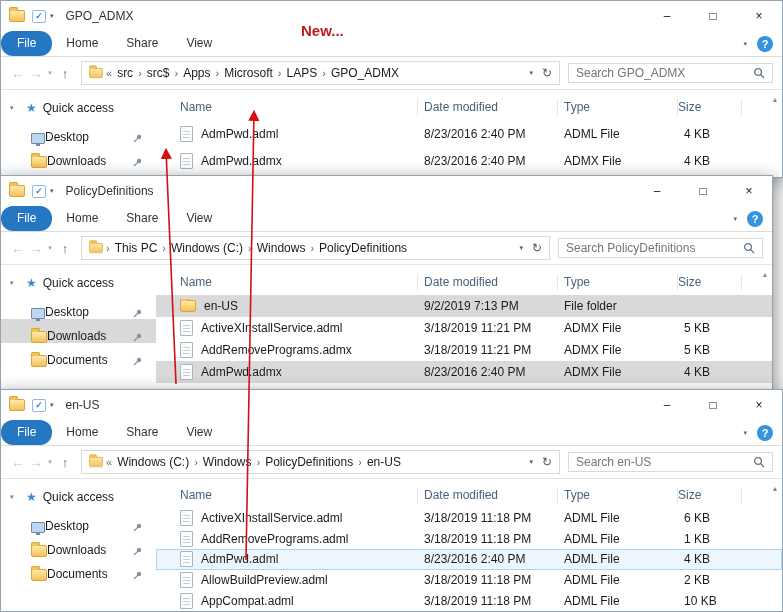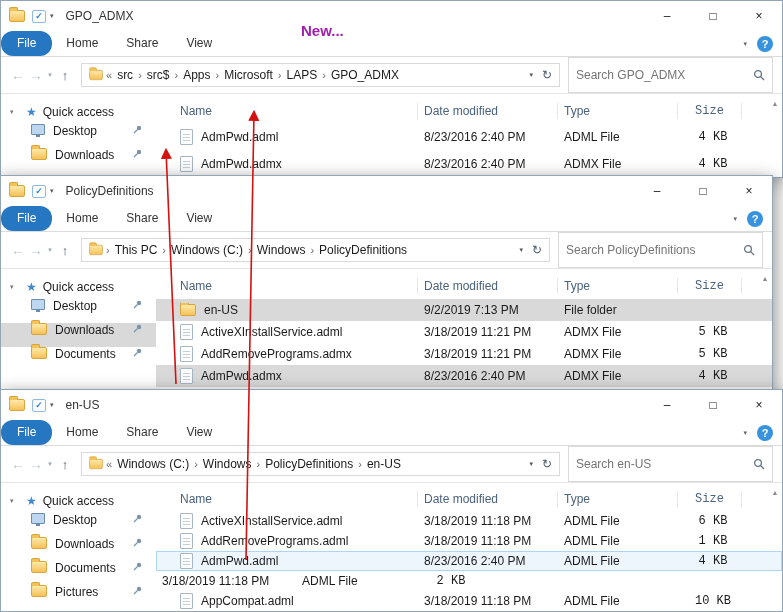--- a/index.html
+++ b/index.html
@@ -35,41 +35,41 @@
   .nav-arrow { font-size:14px; width:18px; text-align:center; color:#b9c6d6; }
   .nav-up { color:#49596a; font-size:13px; width:20px; text-align:center; }
   .nav-dd { font-size:7px; color:#9aa7b5; width:10px; text-align:center; }
   .address { flex:1; height:24px; border:1px solid #d9d9d9; display:flex; align-items:center;
              padding:0 3px 0 6px; margin:0 8px 0 6px; min-width:0; overflow:hidden; }
   .crumb { padding:0 3px; white-space:nowrap; }
   .crumb-sep { padding:0 2px; color:#666; font-size:11px; white-space:nowrap; }
   .addr-tail { margin-left:auto; display:flex; align-items:center; gap:9px; padding:0 4px; }
   .addr-dd { font-size:7px; color:#555; }
   .addr-refresh { font-size:12px; color:#4a5a6a; }
-  .search { flex:0 0 205px; height:36px; border:1px solid #d9d9d9; display:flex; align-items:center; padding:0 7px; }
+  .search { flex:0 0 205px; height:20px; border:1px solid #d9d9d9; display:flex; align-items:center; padding:0 7px; }
   .search input { border:none; outline:none; flex:1; min-width:0; font-size:12px; color:#6f6f6f;
                   font-family:inherit; background:transparent; }
 
   
   .body { flex:1; display:flex; min-height:0; }
   .sidebar { flex:0 0 155px; padding-top:6px; }
   .side-root { display:flex; align-items:center; height:24px; padding-left:9px; gap:6px; }
   .expander { font-size:7px; color:#777; width:10px; }
   .ic-star { color:#3f87d2; font-size:12px; }
-  .side-item { display:flex; align-items:flex-start; height:24px; padding-left:30px; gap:8px; }
+  .side-item { display:flex; align-items:flex-end; height:24px; padding-left:30px; }
   .side-item.sel { background:#d9d9d9; }
   .side-item .pin { margin-left:auto; margin-right:13px; display:flex; }
 
   .list { flex:1; position:relative; display:flex; flex-direction:column; padding-top:4px; min-width:0; }
   .cols { display:flex; height:26px; align-items:center; color:#4a627c; }
   .col { border-right:1px solid #e6e6e6; height:16px; line-height:16px; padding-left:6px; }
   .c-name { width:262px; padding-left:24px; }
   .c-mod  { width:140px; }
   .c-type { width:120px; }
-  .c-size { width:64px; text-align:center; padding-right:0; padding-left:0;font-family:Liberation Mono, monospace; }
+  .c-size { width:64px; text-align:left; padding-right:0; padding-left:0; }
   .row { display:flex; align-items:center; }
   #win1 .row { height:27px; }
   #win2 .row, #win3 .row { height:22px; }
   .cell { padding-left:6px; white-space:nowrap; overflow:hidden; border:none; }
   .cell.c-name { display:flex; align-items:center; gap:8px; padding-left:24px; }
   .row.sel { background:#d9d9d9; }
   .row.hl { background:#edf6fd; outline:1px solid #afd5f0; outline-offset:-1px; }
 
   .vscroll { position:absolute; right:0; top:2px; bottom:0; width:14px; display:flex;
              justify-content:center; align-items:flex-start; padding-top:4px; }
@@ -84,21 +84,21 @@
   .ic-file { width:13px; height:16px; background:#fdfdfd; border:1px solid #a7b6c3; border-radius:1px;
              position:relative; flex:0 0 auto; }
   .ic-file::before { content:""; position:absolute; left:2px; right:2px; top:4px; height:8px;
              background:repeating-linear-gradient(180deg,#c3cfd9 0 1px,transparent 1px 3px); }
   .ic-desktop { width:14px; height:11px; border:1px solid #6b8cab; background:#bcd7ef; border-radius:1px;
                 position:relative; flex:0 0 auto; }
   .ic-desktop::after { content:""; position:absolute; left:4px; right:4px; bottom:-3px; height:2px; background:#6b8cab; }
 
   
   .overlay { position:absolute; left:0; top:0; width:783px; height:612px; pointer-events:none; z-index:60; }
-  .new-label { position:absolute; left:301px; top:22px; z-index:61; color:#a21caf;
+  .new-label { position:absolute; left:301px; top:22px; z-index:61; color:#b91c1c;
                font-size:15px; font-weight:bold; pointer-events:none; }
 </style>
 </head>
 <body>
 
 <div class="page">
 
   <div class="win" id="win1">
     <div class="titlebar">
       <span class="ic-folder"></span>
@@ -431,30 +431,20 @@
         <div class="side-item">
           <span class="ic-folder"></span>
           <span>Documents</span>
           <span class="pin">
               <svg width="11" height="11" viewBox="0 0 11 11">
                 <circle cx="7" cy="4" r="2.2" fill="#7d93a8"></circle>
                 <path d="M5.5 5.5 L2 9" stroke="#7d93a8" stroke-width="1.2"></path>
               </svg>
             </span>
         </div>
-        <div class="side-item">
-          <span class="ic-folder"></span>
-          <span>Pictures</span>
-          <span class="pin">
-              <svg width="11" height="11" viewBox="0 0 11 11">
-                <circle cx="7" cy="4" r="2.2" fill="#7d93a8"></circle>
-                <path d="M5.5 5.5 L2 9" stroke="#7d93a8" stroke-width="1.2"></path>
-              </svg>
-            </span>
-        </div>
       </div>
       <div class="list">
         <div class="cols">
           <span class="col c-name">Name</span>
           <span class="col c-mod">Date modified</span>
           <span class="col c-type">Type</span>
           <span class="col c-size">Size</span>
         </div>
         <div class="row">
           <span class="cell c-name">
@@ -477,20 +467,24 @@
         <div class="row hl">
           <span class="cell c-name">
               <span class="ic-file"></span>
               <span>AdmPwd.adml</span>
             </span>
           <span class="cell c-mod">8/23/2016 2:40 PM</span>
           <span class="cell c-type">ADML File</span>
           <span class="cell c-size">4 KB</span>
         </div>
         <div class="row">
+          <span class="cell c-name">
+              <span class="ic-file"></span>
+              <span>AllowBuildPreview.adml</span>
+            </span>
           <span class="cell c-mod">3/18/2019 11:18 PM</span>
           <span class="cell c-type">ADML File</span>
           <span class="cell c-size">2 KB</span>
         </div>
         <div class="row">
           <span class="cell c-name">
               <span class="ic-file"></span>
               <span>AppCompat.adml</span>
             </span>
           <span class="cell c-mod">3/18/2019 11:18 PM</span>

